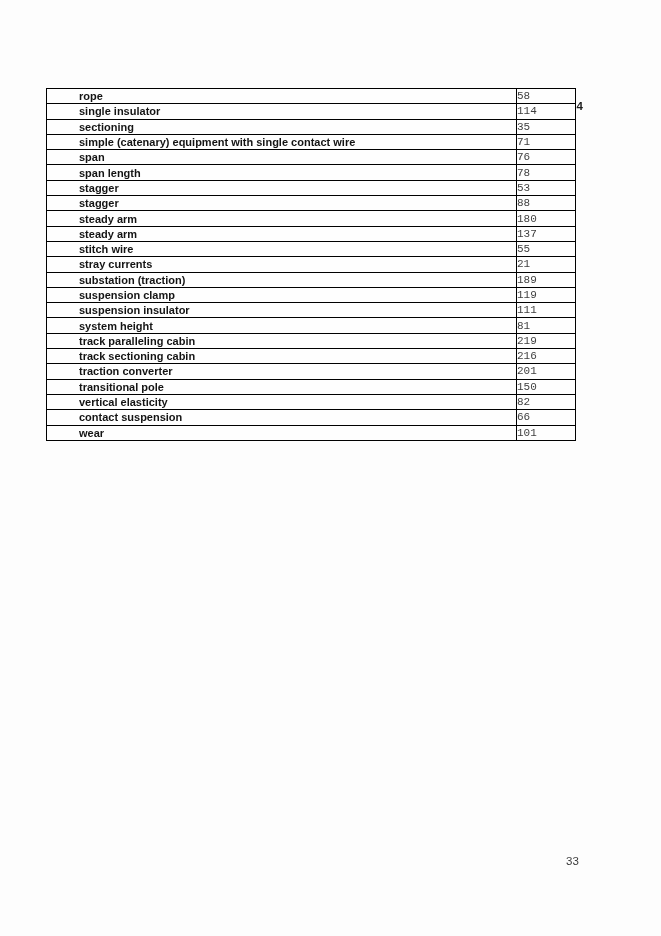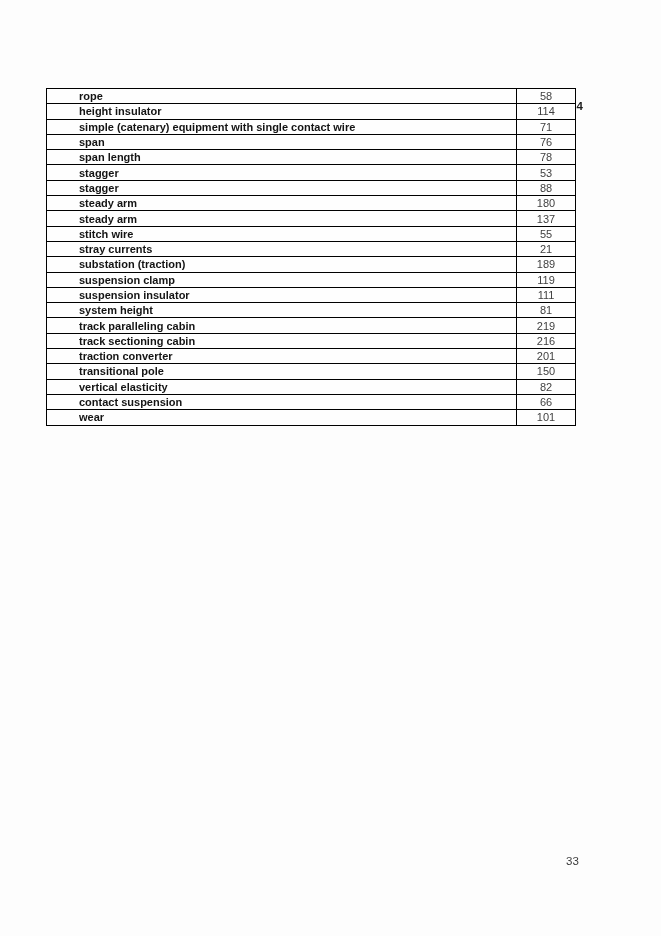--- a/index.html
+++ b/index.html
@@ -49,23 +49,24 @@
   .index-table td.term {
     font-weight: bold;
     color: #141414;
     padding-left: 32px;
     padding-right: 4px;
     white-space: nowrap;
     overflow: hidden;
   }
   .index-table td.pageno {
     width: 59px;
-    text-align: center;
+    text-align: left;
     font-weight: normal;
     color: #3f3f3f;
+    font-family: Liberation Mono, monospace;
   }
   .page-footer-number {
     position: absolute;
     top: 855px;
     left: 566px;
     font-size: 11.5px;
     color: #3b3b3b;
     text-align: right;
   }
 </style>
@@ -77,24 +78,28 @@
   <div class="doc-header">ГОСТ 32895—2014</div>
 
   <table class="index-table">
     <tbody>
   <tr>
     <td class="term">rope</td>
     <td class="pageno">58</td>
   </tr>
 
   <tr>
-    <td class="term">height insulator</td>
+    <td class="term">single insulator</td>
     <td class="pageno">114</td>
   </tr>
 
+  <tr>
+    <td class="term">sectioning</td>
+    <td class="pageno">35</td>
+  </tr>
 
   <tr>
     <td class="term">simple (catenary) equipment with single contact wire</td>
     <td class="pageno">71</td>
   </tr>
 
   <tr>
     <td class="term">span</td>
     <td class="pageno">76</td>
   </tr>

